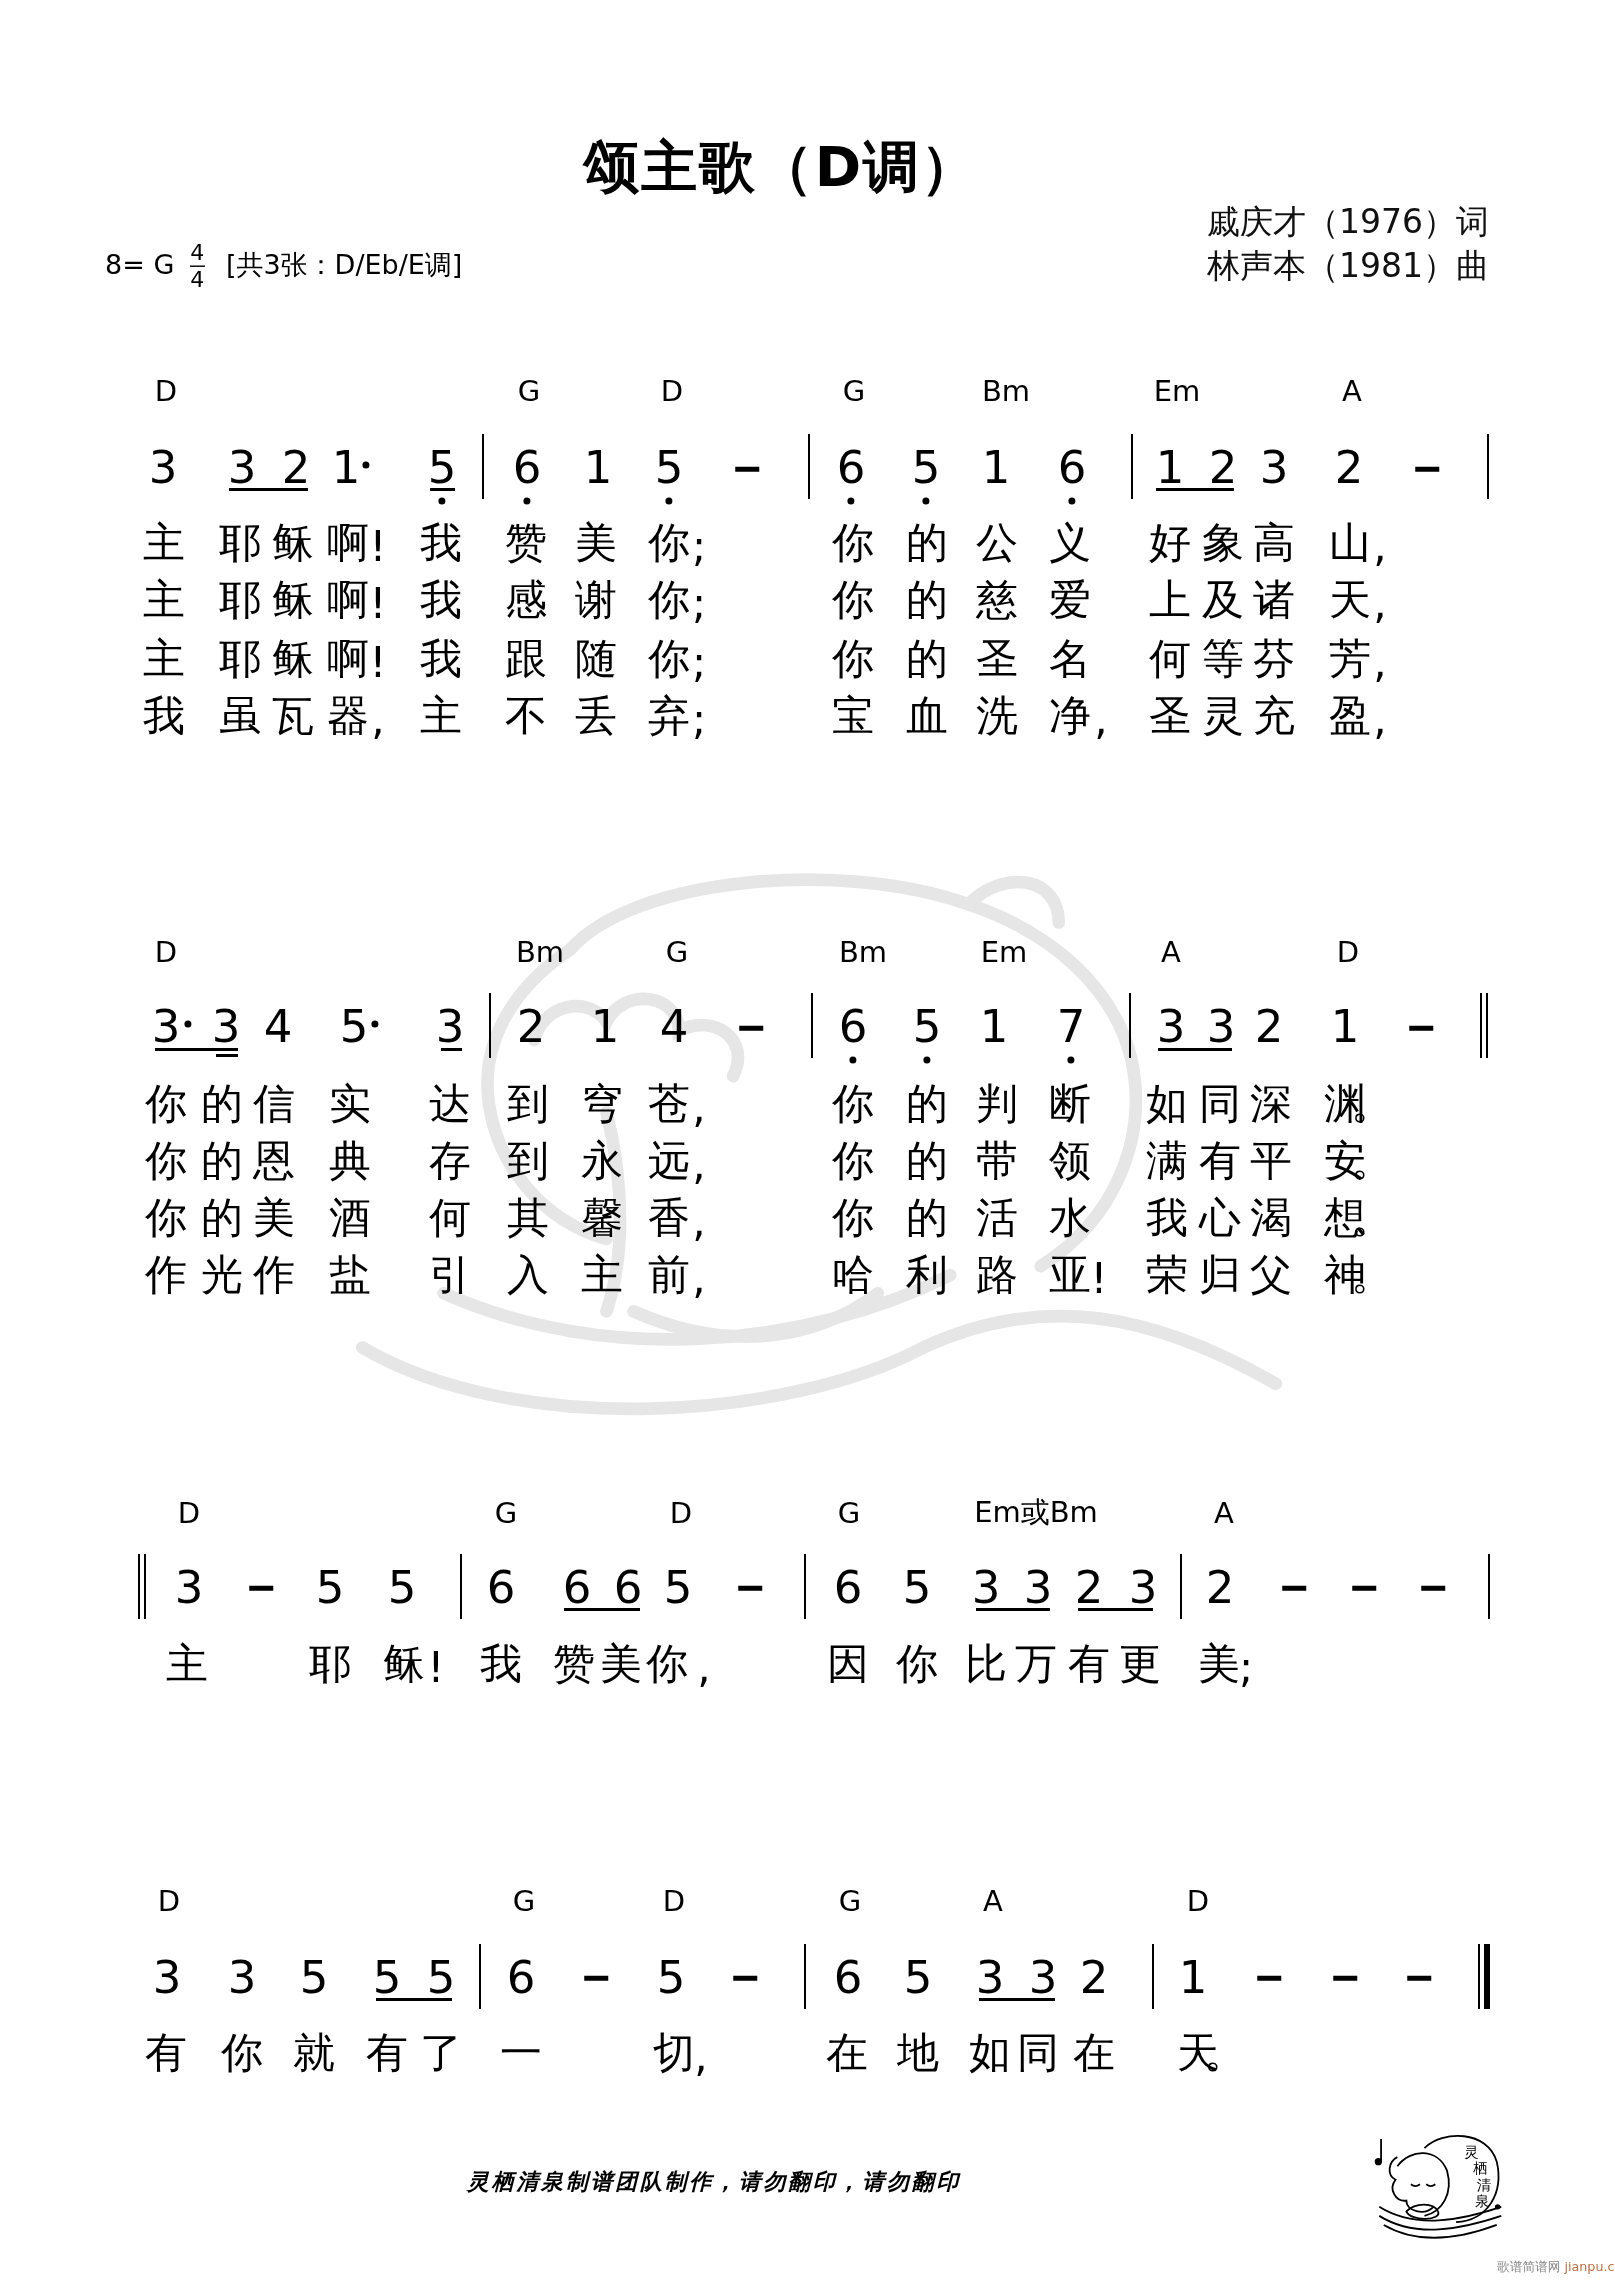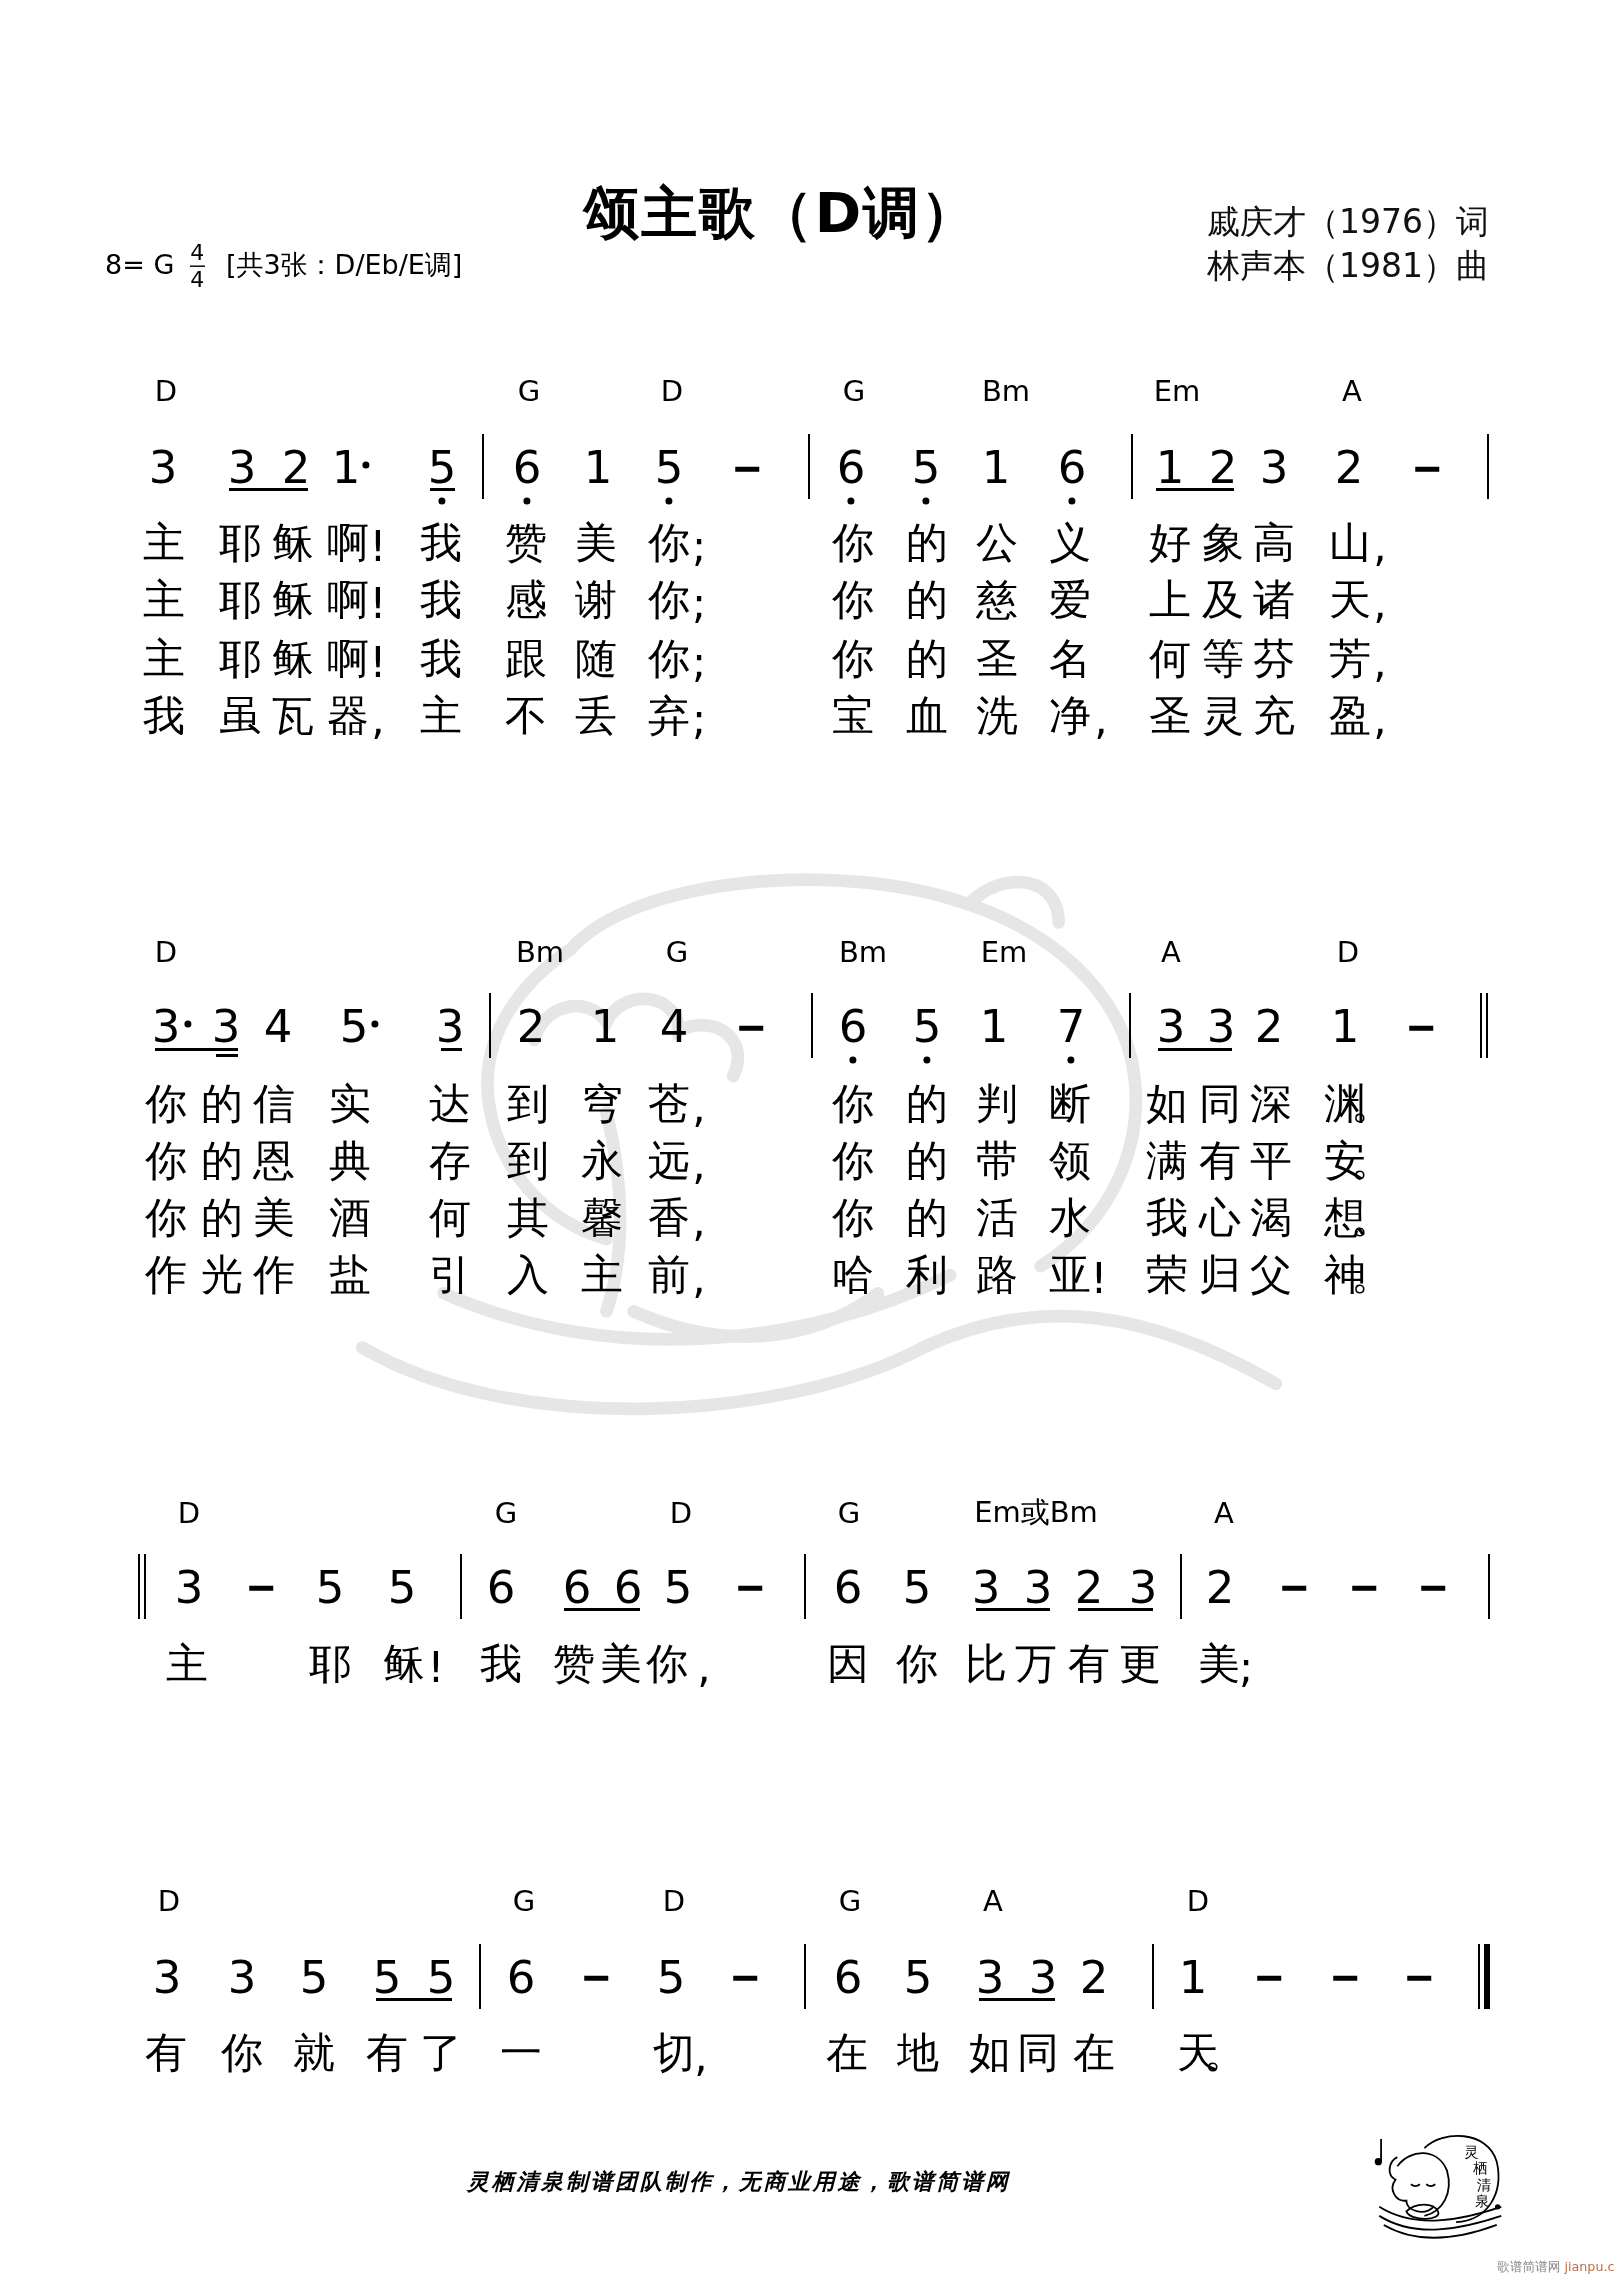--- a/index.html
+++ b/index.html
@@ -1,20 +1,20 @@
 <!DOCTYPE html>
 <html style="font-size:14.5px"><head>
 <meta charset="utf-8">
 <style>
   html, body { margin: 0; padding: 0; background: #ffffff; }
   body { width: 1616px; height: 2285px; position: relative; overflow: hidden;
          font-family: "DejaVu Sans", "Liberation Sans", sans-serif; color: #000; }
   .abs { position: absolute; white-space: nowrap; }
   .title { font-family: "DejaVu Sans", sans-serif; font-weight: bold; font-size: 56px;
-           transform: translate(-50%, -50%); letter-spacing: 1.8px; margin-top: 46px; }
+           transform: translate(-50%, -50%); letter-spacing: 1.8px; }
   .credit { font-size: 33px; text-align: right; transform: translateY(-50%); color: #111; }
   .key { font-size: 27px; transform: translateY(-50%); }
   .frac { display: inline-block; vertical-align: middle; text-align: center; font-size: 22px; line-height: 22px; margin: 0 12.7px 0 7.2px; }
   .frac span { display: block; }
   .frac .bar { border-top: 1.8px solid #000; width: 14.5px; margin: 1.8px auto; height: 0; }
   .chord { font-size: 29px; transform: translate(-50%, -50%); }
   .note { font-size: 45px; transform: translate(-50%, -50%); line-height: 1; }
   .dotb { width: 7.2px; height: 7.2px; border-radius: 50%; background: #000; transform: translate(-50%, -50%); }
   .doti { width: 7.2px; height: 7.2px; border-radius: 50%; background: #000; transform: translate(-50%, -50%); }
   .dash { height: 4.5px; background: #000; transform: translate(-50%, -50%); }
@@ -382,21 +382,21 @@
       <div class="abs lyr" style="left: 701px; top: 2053px; transform: translate(-50%, -40%);">,</div>
       <div class="abs lyr" style="left: 847px; top: 2053px;">在</div>
       <div class="abs lyr" style="left: 918px; top: 2053px;">地</div>
       <div class="abs lyr" style="left: 990px; top: 2053px;">如</div>
       <div class="abs lyr" style="left: 1038px; top: 2053px;">同</div>
       <div class="abs lyr" style="left: 1094px; top: 2053px;">在</div>
       <div class="abs lyr" style="left: 1198px; top: 2053px;">天</div>
       <div class="abs lyr" style="left: 1225px; top: 2053px;">。</div>
     </div>
 
-  <div class="abs footer" style="left:467px; top:2182px;">灵栖清泉制谱团队制作，无商业用途，歌谱简谱网</div>
+  <div class="abs footer" style="left:467px; top:2182px;">灵栖清泉制谱团队制作，请勿翻印，请勿翻印</div>
 
   <svg class="logo" viewBox="0 0 150 135">
     <g fill="none" stroke="#000" stroke-width="2">
       <path d="M60 30 C 80 10, 130 10, 140 45 C 148 80, 130 110, 95 112"></path>
       <path d="M30 40 C 20 45, 18 60, 28 65 C 20 75, 28 90, 40 88 C 40 100, 60 105, 70 95"></path>
       <path d="M30 50 C 45 30, 75 30, 85 55 C 92 80, 80 100, 60 105"></path>
       <path d="M45 70 q5 4 10 0 M62 70 q5 4 10 0"></path>
       <path d="M40 100 c10 -10 30 -10 35 0 c5 10 -30 12 -35 0z"></path>
       <path d="M10 95 C 50 120, 100 110, 145 95"></path>
       <path d="M10 105 C 50 130, 100 120, 145 105"></path>

